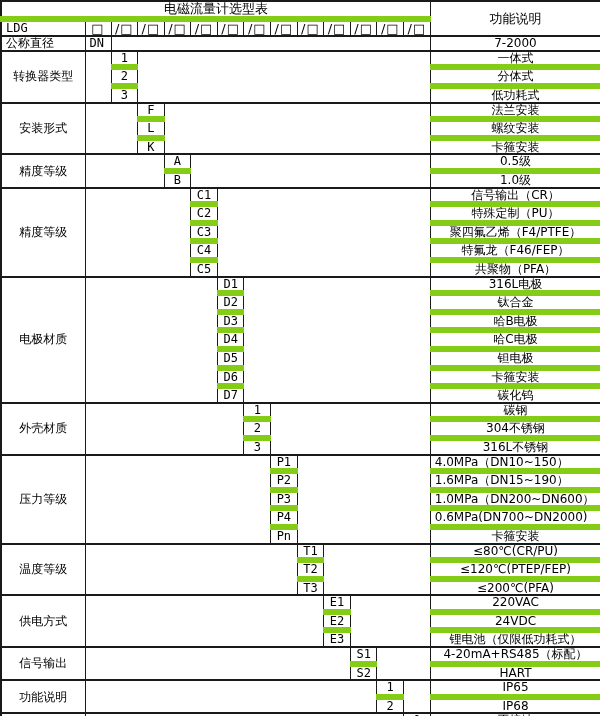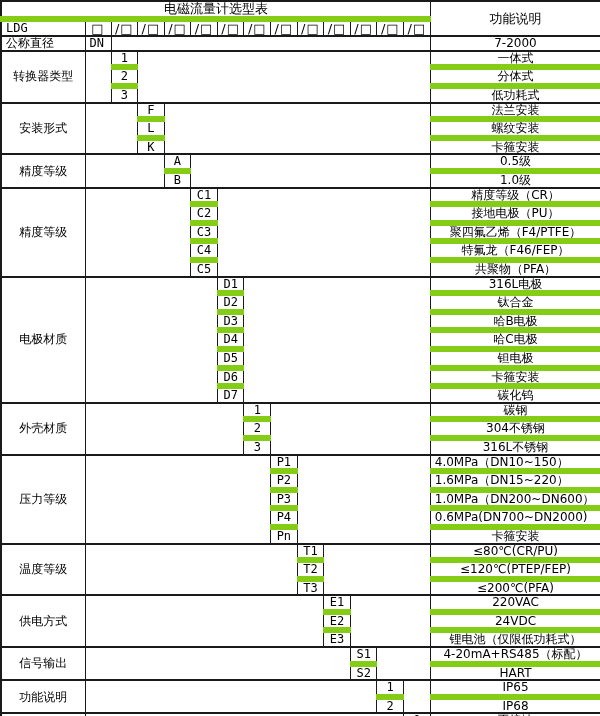--- a/index.html
+++ b/index.html
@@ -123,25 +123,25 @@
   <tr>
     <td class="bl br gs code">B</td>
     <td class="bl gs">1.0级</td>
   </tr>
 
   <tr>
     <td class="br gs" rowspan="5">精度等级</td>
     <td class="gs" rowspan="5" colspan="4"></td>
     <td class="bl br bb code">C1</td>
     <td class="gs" rowspan="5" colspan="8"></td>
-    <td class="bl bb">精度等级（CR）</td>
+    <td class="bl bb">信号输出（CR）</td>
   </tr>
   <tr>
     <td class="bl br bb code">C2</td>
-    <td class="bl bb">接地电极（PU）</td>
+    <td class="bl bb">特殊定制（PU）</td>
   </tr>
   <tr>
     <td class="bl br bb code">C3</td>
     <td class="bl bb">聚四氟乙烯（F4/PTFE）</td>
   </tr>
   <tr>
     <td class="bl br bb code">C4</td>
     <td class="bl bb">特氟龙（F46/FEP）</td>
   </tr>
   <tr>
@@ -199,21 +199,21 @@
 
   <tr>
     <td class="br gs" rowspan="5">压力等级</td>
     <td class="gs" rowspan="5" colspan="7"></td>
     <td class="bl br bb code">P1</td>
     <td class="gs" rowspan="5" colspan="5"></td>
     <td class="bl bb left">4.0MPa（DN10~150）</td>
   </tr>
   <tr>
     <td class="bl br bb code">P2</td>
-    <td class="bl bb left">1.6MPa（DN15~220）</td>
+    <td class="bl bb left">1.6MPa（DN15~190）</td>
   </tr>
   <tr>
     <td class="bl br bb code">P3</td>
     <td class="bl bb left">1.0MPa（DN200~DN600）</td>
   </tr>
   <tr>
     <td class="bl br bb code">P4</td>
     <td class="bl bb left">0.6MPa(DN700~DN2000)</td>
   </tr>
   <tr>

